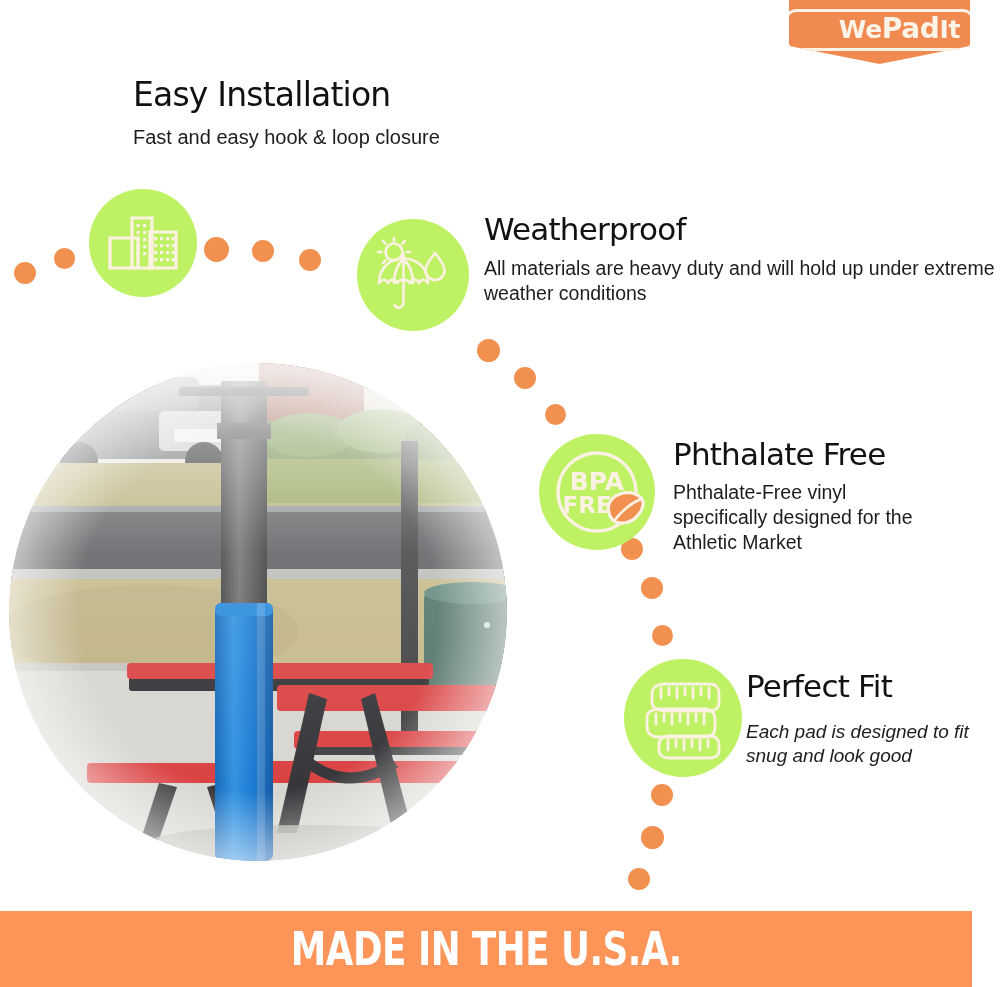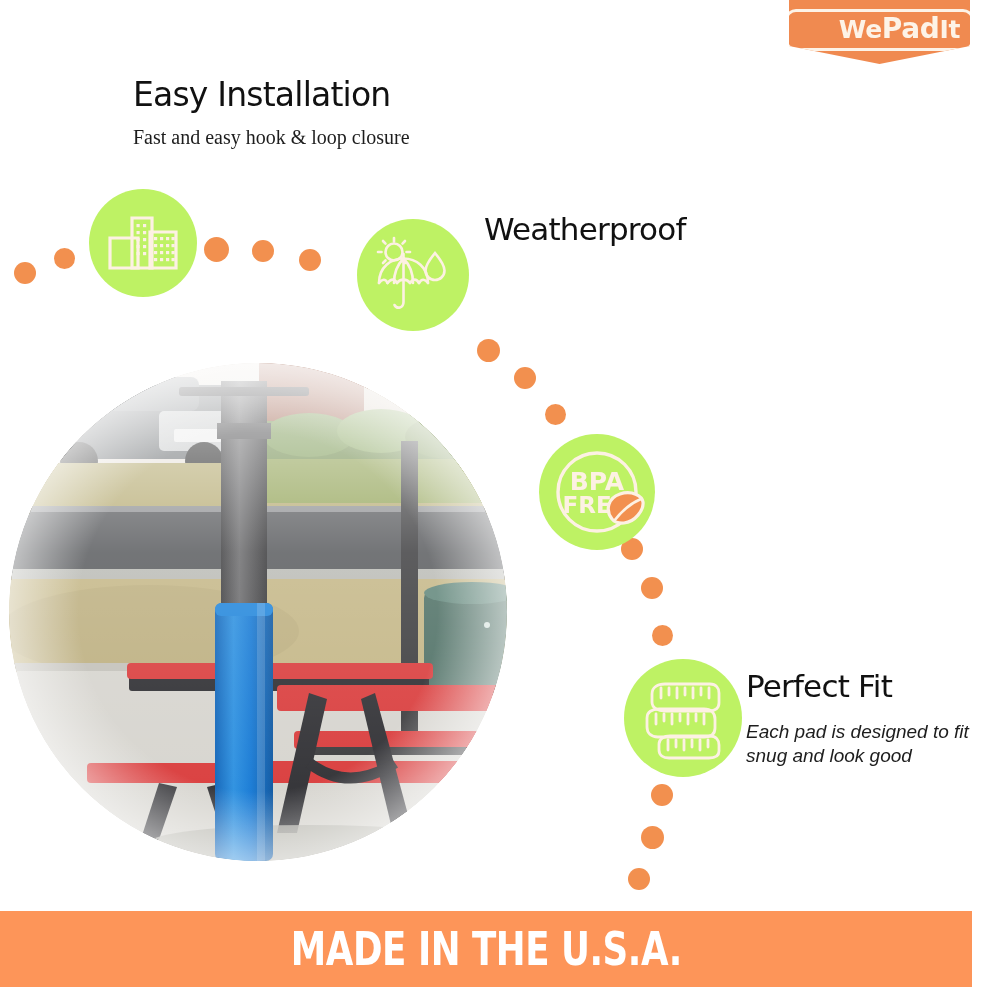--- a/index.html
+++ b/index.html
@@ -64,21 +64,21 @@
   .feat-desc {
     font-family: "Liberation Sans", sans-serif;
     font-weight: normal;
     color: #1d1d1d;
     line-height: 1.30;
   }
 
   
   #blk-install { position: absolute; left: 133px; top: 78px; }
   #blk-install .feat-title { font-size: 33px; }
-  #blk-install .feat-desc  { font-size: 20px; margin-top: 11px; font-family: Liberation Serif, serif; }
+  #blk-install .feat-desc  { font-size: 20px; margin-top: 11px; }
 
   
   #blk-weather { position: absolute; left: 484px; top: 213px; }
   #blk-weather .feat-title { font-size: 31px; }
   #blk-weather .feat-desc  { font-size: 19.5px; margin-top: 10px; }
 
   
   #blk-phthal { position: absolute; left: 673px; top: 438px; width: 262px; }
   #blk-phthal .feat-title { font-size: 31px; }
   #blk-phthal .feat-desc  { font-size: 19.5px; margin-top: 9px; }
@@ -218,20 +218,21 @@
         <rect x="48" y="46" width="3.2" height="3.2"></rect>
           <rect x="54" y="46" width="3.2" height="3.2"></rect>
         <rect x="60" y="46" width="3.2" height="3.2"></rect>
           <rect x="65.5" y="46" width="3.2" height="3.2"></rect>
       </g>
     </svg>
   </div>
 
   <div id="blk-weather">
     <div class="feat-title">Weatherproof</div>
+    <div class="feat-desc">All materials are heavy duty and will hold up under extreme weather conditions</div>
   </div>
 
   <div class="icon-circle" id="icon-weather">
     <svg width="82" height="80" viewBox="0 0 82 80" fill="none" stroke="#FDF1E3" stroke-width="2.6" stroke-linecap="round">
 
       <circle cx="22" cy="17" r="8.5"></circle>
       <g>
         <line x1="22" y1="3" x2="22" y2="6.5"></line>
         <line x1="11" y1="6" x2="13.5" y2="8.6"></line>
         <line x1="6" y1="17" x2="9.5" y2="17"></line>
@@ -253,20 +254,24 @@
 
       <path d="M31.5 23.5 C25 30 22 39 22 48"></path>
       <path d="M31.5 23.5 C38 30 41 39 41 48"></path>
 
       <path d="M31.5 23.5 V67 C31.5 73 25 74.5 22.5 70"></path>
 
       <line x1="31.5" y1="23.5" x2="31.5" y2="19"></line>
     </svg>
   </div>
 
+  <div id="blk-phthal">
+    <div class="feat-title">Phthalate Free</div>
+    <div class="feat-desc">Phthalate-Free vinyl specifically designed for the Athletic Market</div>
+  </div>
 
   <div class="icon-circle" id="icon-bpa">
     <svg width="104" height="104" viewBox="0 0 104 104" fill="none">
 
       <circle cx="52" cy="52" r="39" stroke="#FDF1E3" stroke-width="3.4" fill="none"></circle>
 
       <text x="52" y="50" text-anchor="middle" font-family="DejaVu Sans, sans-serif" font-weight="bold" font-size="25" fill="#FDF1E3">BPA</text>
       <text x="50" y="73" text-anchor="middle" font-family="DejaVu Sans, sans-serif" font-weight="bold" font-size="23" fill="#FDF1E3">FREE</text>
 
       <path d="M67 79 C60 70 63 58 75 54 C87 50 97 56 98 62 C99 70 90 82 79 83 C73 83.5 69.5 82 67 79 Z" fill="#F2904F" stroke="#FDF1E3" stroke-width="3.2" stroke-linejoin="round"></path>

